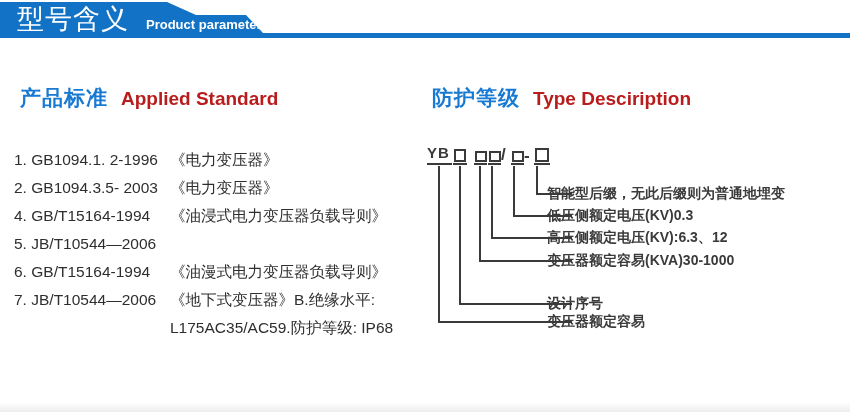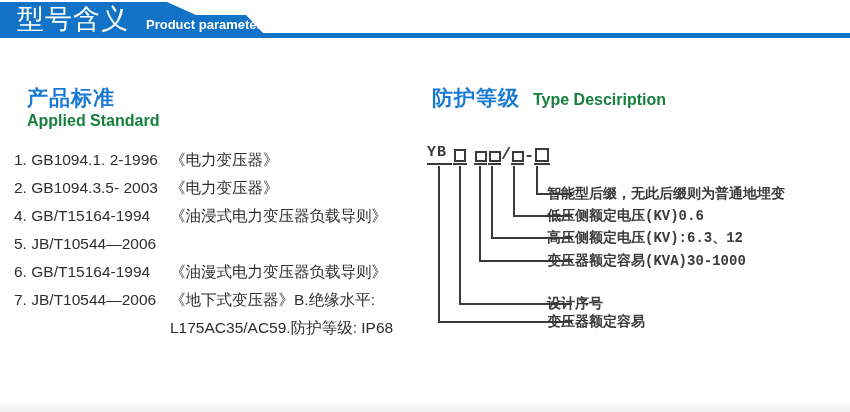--- a/index.html
+++ b/index.html
@@ -9,33 +9,33 @@
   
   .banner{position:absolute;left:0;top:2px;width:850px;height:36px;background:#1272c5;
           clip-path:polygon(0 0,167px 0,196px 13px,246px 13px,263px 31px,850px 31px,850px 36px,0 36px);}
   .banner-title{position:absolute;left:17px;top:0;height:34px;line-height:34px;
                 color:#ffffff;font-size:27px;font-weight:normal;letter-spacing:1px;}
   .banner-sub{position:absolute;left:146px;top:15px;color:#ffffff;font-size:13px;font-weight:bold;}
 
   
   .sec-title{position:absolute;display:flex;align-items:baseline;white-space:nowrap;}
   .sec-title .zh{color:#1879d3;font-size:21px;font-weight:bold;letter-spacing:1px;}
-  .sec-title .en{color:#15803d;font-size:16px;font-weight:bold;margin-left:13px;}
-  .sec-title.left{left:14px;top:84px;flex-direction:column;}
+  .sec-title .en{color:#b91c1c;font-size:19px;font-weight:bold;margin-left:13px;}
+  .sec-title.left{left:20px;top:84px;}
   .sec-title.right{left:432px;top:84px;}
 
   
   .std-list{position:absolute;left:14px;top:146px;width:420px;}
   .std-row{display:flex;height:28px;align-items:center;white-space:nowrap;
            color:#2e2e2e;font-size:15.5px;}
   .std-row .code{width:156px;flex:0 0 156px;}
   .std-row .name{flex:1;}
 
   
-  .diagram{position:absolute;left:0;top:0;width:850px;height:412px;pointer-events:none;font-family:Liberation Mono, monospace;}
+  .diagram{position:absolute;left:0;top:0;width:850px;height:412px;pointer-events:none;}
   .yb{position:absolute;left:427px;top:144px;font-size:15px;font-weight:bold;
       letter-spacing:1px;color:#3a3a3a;}
   .cbox{position:absolute;box-sizing:border-box;border:2px solid #3a3a3a;background:#fff;}
   .b1{left:454px;top:149px;width:12px;height:13px;}
   .b2{left:475px;top:151px;width:12px;height:11px;}
   .b3{left:489px;top:151px;width:12px;height:11px;}
   .b4{left:512px;top:151px;width:12px;height:11px;}
   .b5{left:535px;top:148px;width:14px;height:14px;}
   .sep{position:absolute;color:#3a3a3a;font-weight:bold;}
   .slash{left:501px;top:145px;font-size:17px;}
@@ -130,21 +130,21 @@
     <div class="u u-b5"></div>
 
     <div class="conn c6">
       <div class="v"></div>
       <div class="h"></div>
       <span class="lbl">智能型后缀，无此后缀则为普通地埋变</span>
     </div>
     <div class="conn c5">
       <div class="v"></div>
       <div class="h"></div>
-      <span class="lbl">低压侧额定电压(KV)0.6</span>
+      <span class="lbl">低压侧额定电压(KV)0.3</span>
     </div>
     <div class="conn c4">
       <div class="v"></div>
       <div class="h"></div>
       <span class="lbl">高压侧额定电压(KV):6.3、12</span>
     </div>
     <div class="conn c3">
       <div class="v"></div>
       <div class="h"></div>
       <span class="lbl">变压器额定容易(KVA)30-1000</span>

